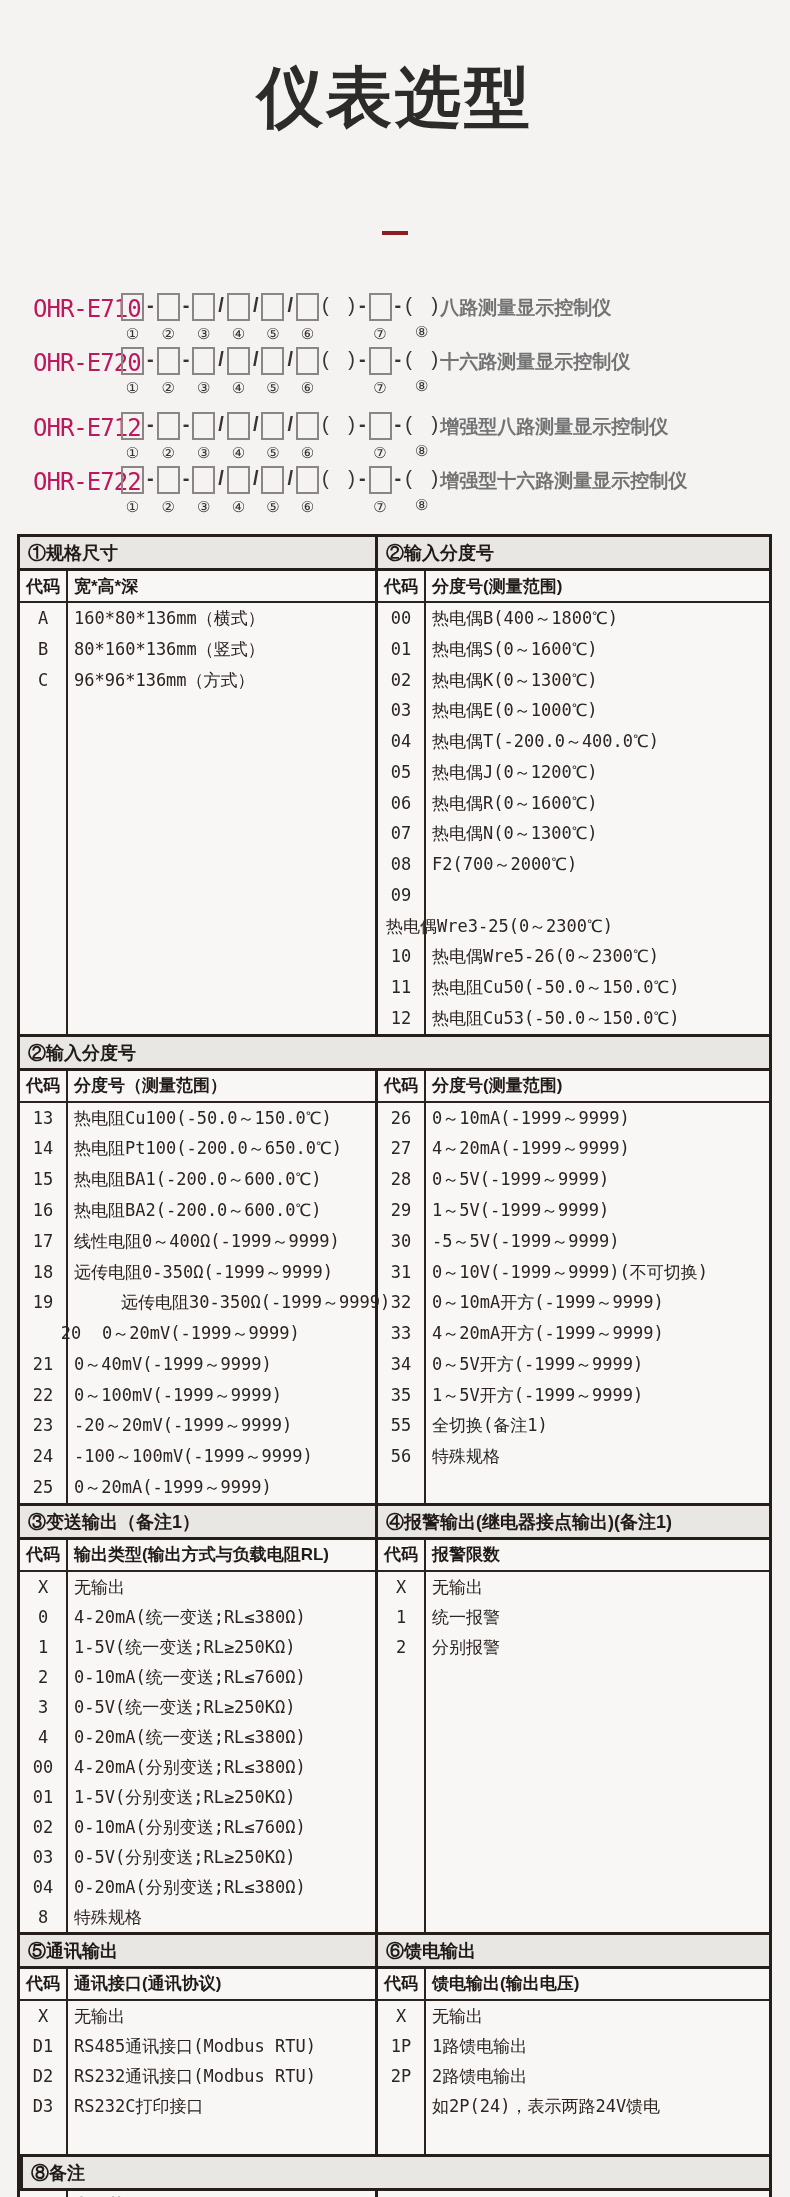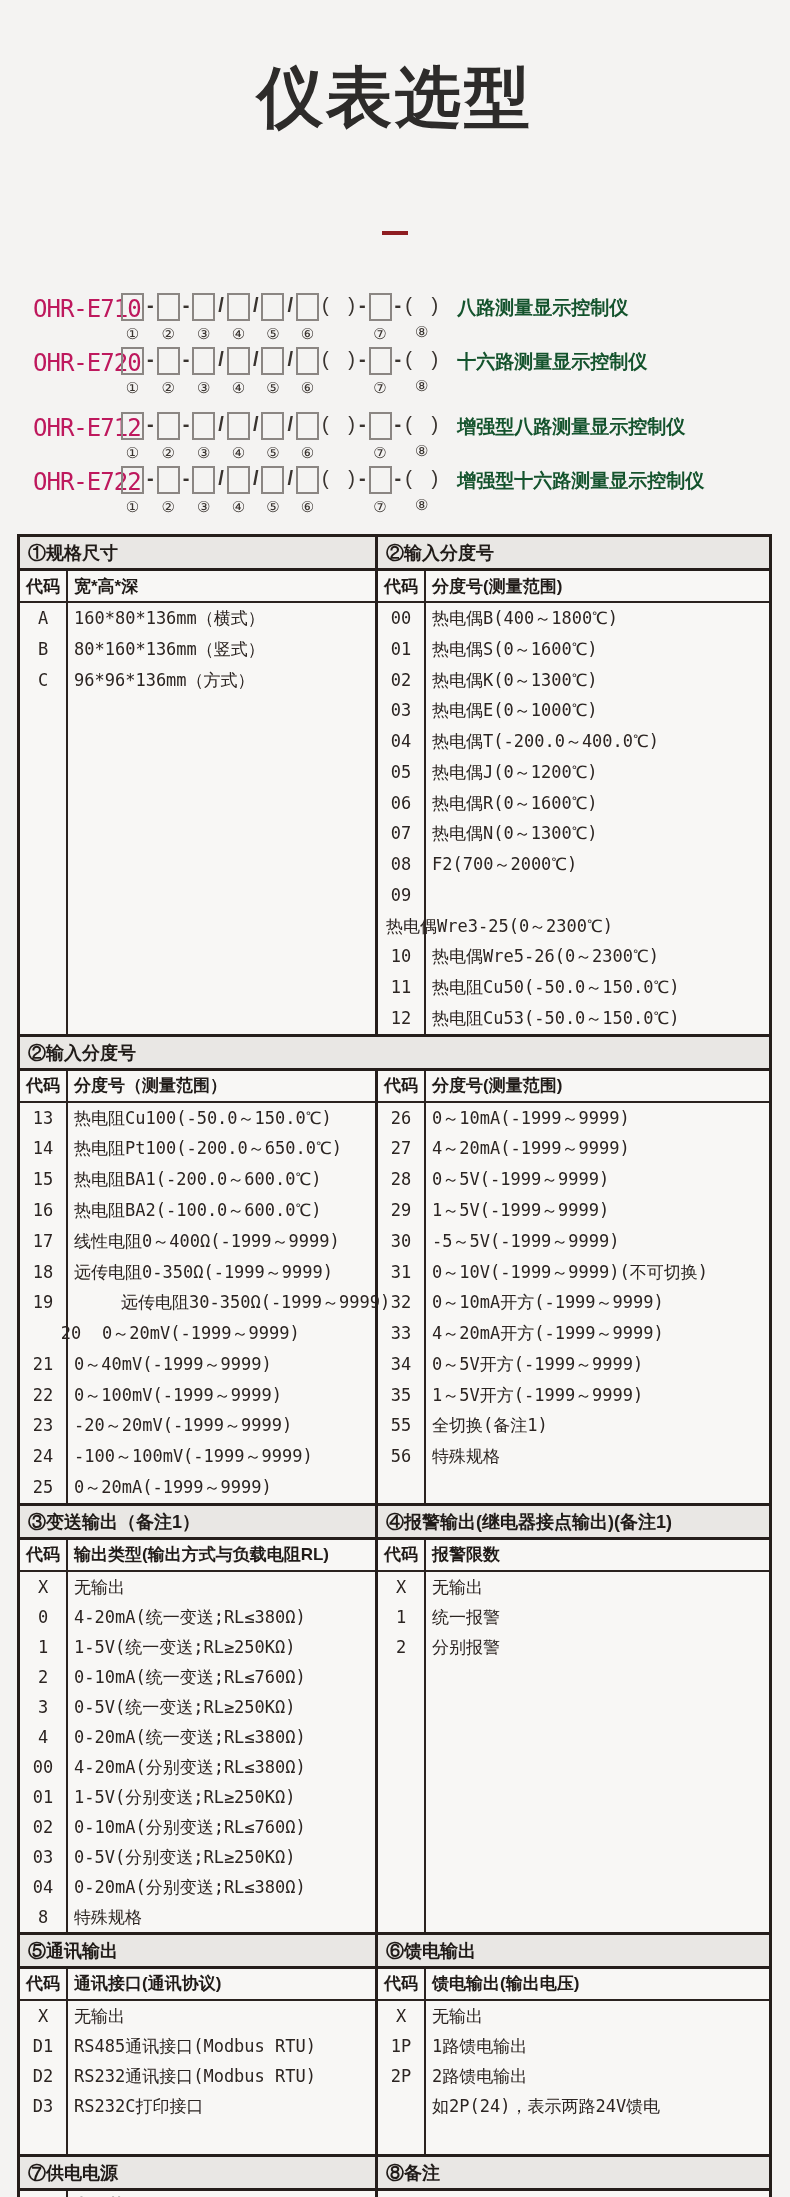--- a/index.html
+++ b/index.html
@@ -14,21 +14,21 @@
   .model-row{display:flex;align-items:flex-start;white-space:nowrap;}
   .model-row:nth-child(3){margin-top:11px;}
   .model-name{font-family:"DejaVu Sans Mono",monospace;font-size:24px;font-weight:normal;
               width:87px;padding-top:4px;letter-spacing:-1px;color:#be185d;}
   .tokens{display:flex;align-items:flex-start;}
   .tok{display:flex;flex-direction:column;align-items:center;}
   .tok .box{width:19px;height:24px;border:2px solid #8b8683;margin:2px 1px 0;}
   .tok .lbl{font-size:15px;height:22px;line-height:22px;margin-top:2px;color:#39332f;}
   .sep{font-size:20px;font-weight:bold;line-height:28px;padding:0 2px;color:#39332f;}
   .paren{font-size:20px;line-height:28px;padding:0 2px;word-spacing:14px;color:#39332f;}
-  .model-desc{font-size:19px;font-weight:bold;padding-top:4px;margin-left:17px;color:#14532d;}
+  .model-desc{font-size:19px;font-weight:bold;padding-top:4px;margin-left:0;color:#737373;}
   
   .spec-table{margin:16px 18px 0 17px;border:3px solid #251e1b;background:#f8f7f5;}
   .sec + .sec{border-top:3px solid #251e1b;}
   .sec-head{display:flex;background:#e9e7e4;border-bottom:3px solid #251e1b;
             font-size:18px;font-weight:bold;color:#201b18;}
   .sec-head .h-left{width:355px;flex:none;box-sizing:border-box;padding:4px 0 3px 8px;}
   .sec-head .h-right{flex:1;border-left:3px solid #251e1b;padding:4px 0 3px 8px;}
   .sec-head .h-full{flex:1;padding:4px 0 3px 8px;}
   .sec-body{display:flex;align-items:stretch;}
   .half{box-sizing:border-box;position:relative;}
@@ -437,21 +437,21 @@
             <div class="row" style="line-height: 30.77px;">
               <div class="code">14</div>
               <div class="val">热电阻Pt100(-200.0～650.0℃)</div>
             </div>
             <div class="row" style="line-height: 30.77px;">
               <div class="code">15</div>
               <div class="val">热电阻BA1(-200.0～600.0℃)</div>
             </div>
             <div class="row" style="line-height: 30.77px;">
               <div class="code">16</div>
-              <div class="val">热电阻BA2(-100.0～600.0℃)</div>
+              <div class="val">热电阻BA2(-200.0～600.0℃)</div>
             </div>
             <div class="row" style="line-height: 30.77px;">
               <div class="code">17</div>
               <div class="val">线性电阻0～400Ω(-1999～9999)</div>
             </div>
             <div class="row" style="line-height: 30.77px;">
               <div class="code">18</div>
               <div class="val">远传电阻0-350Ω(-1999～9999)</div>
             </div>
             <div class="row" style="line-height: 30.77px; gap: 47px;">
@@ -671,21 +671,20 @@
             </div>
             <div class="row" style="line-height: 30px;">
               <div class="code"></div>
               <div class="val">如2P(24)，表示两路24V馈电</div>
             </div>
           </div>
         </div>
       </div>
       <div class="sec">
         <div class="sec-head">
-          <div class="h-left">⑦供电电源</div>
           <div class="h-right">⑧备注</div>
         </div>
         <div class="sec-body" style="min-height: 90px;">
           <div class="half left">
             <div class="col-head">
               <div class="code-h">代码</div>
               <div class="val-h">电压范围</div>
             </div>
             <div class="divider"></div>
             <div class="row" style="line-height: 30px;">

